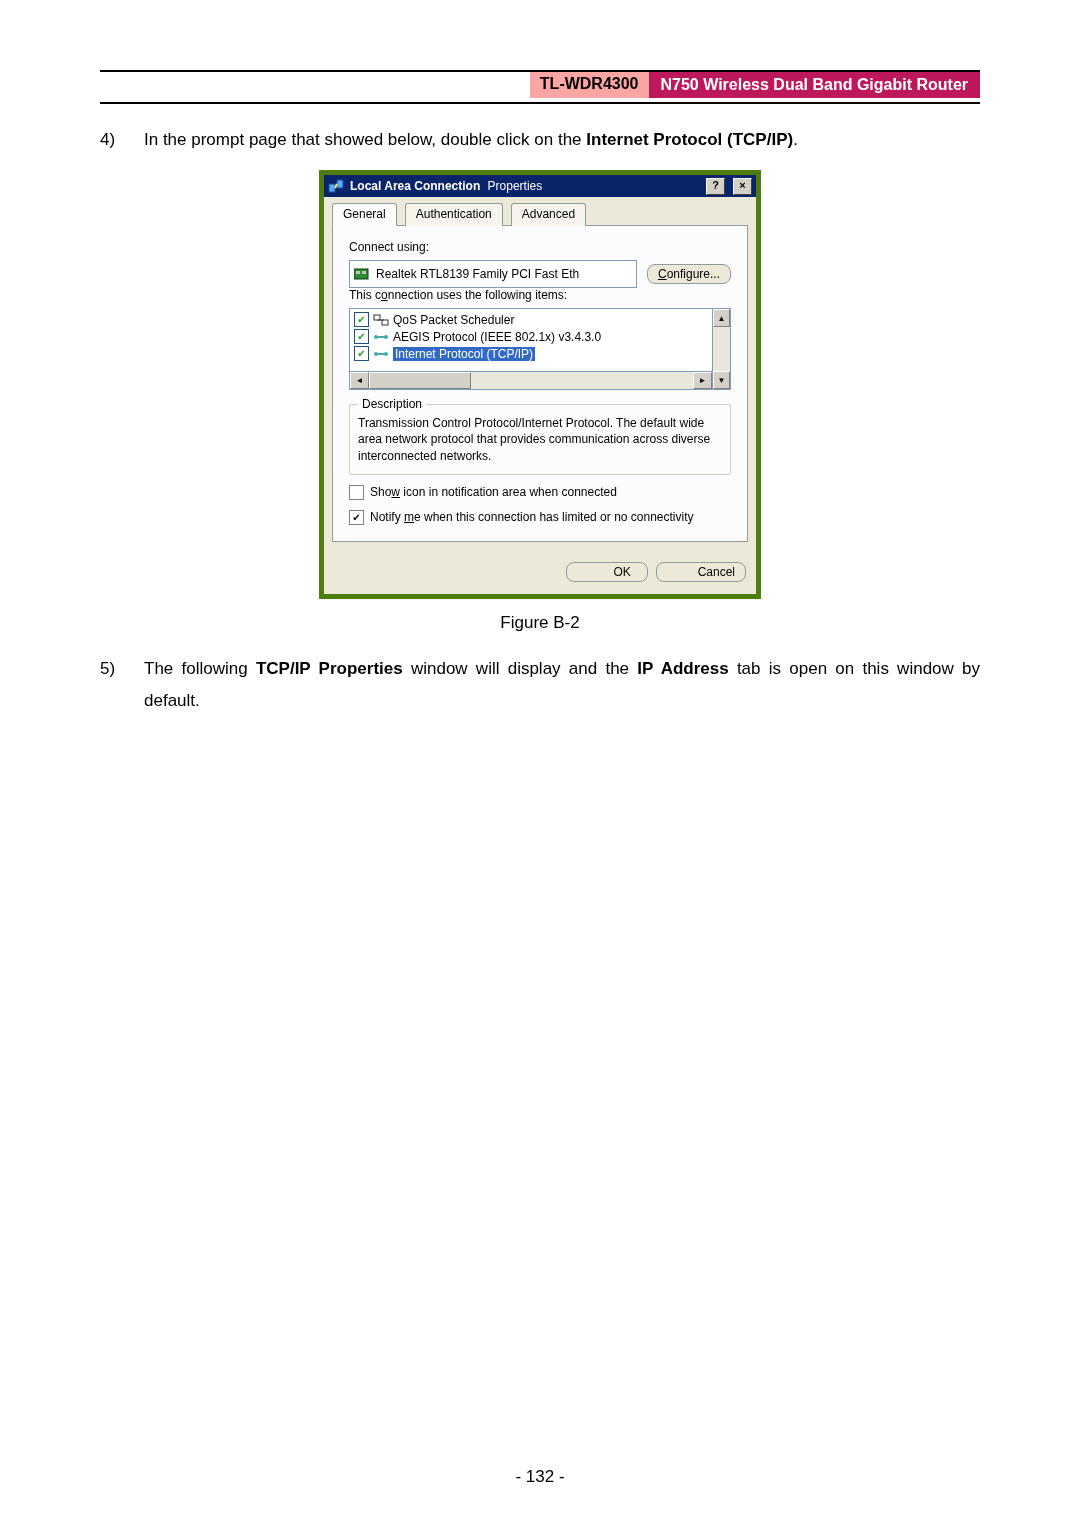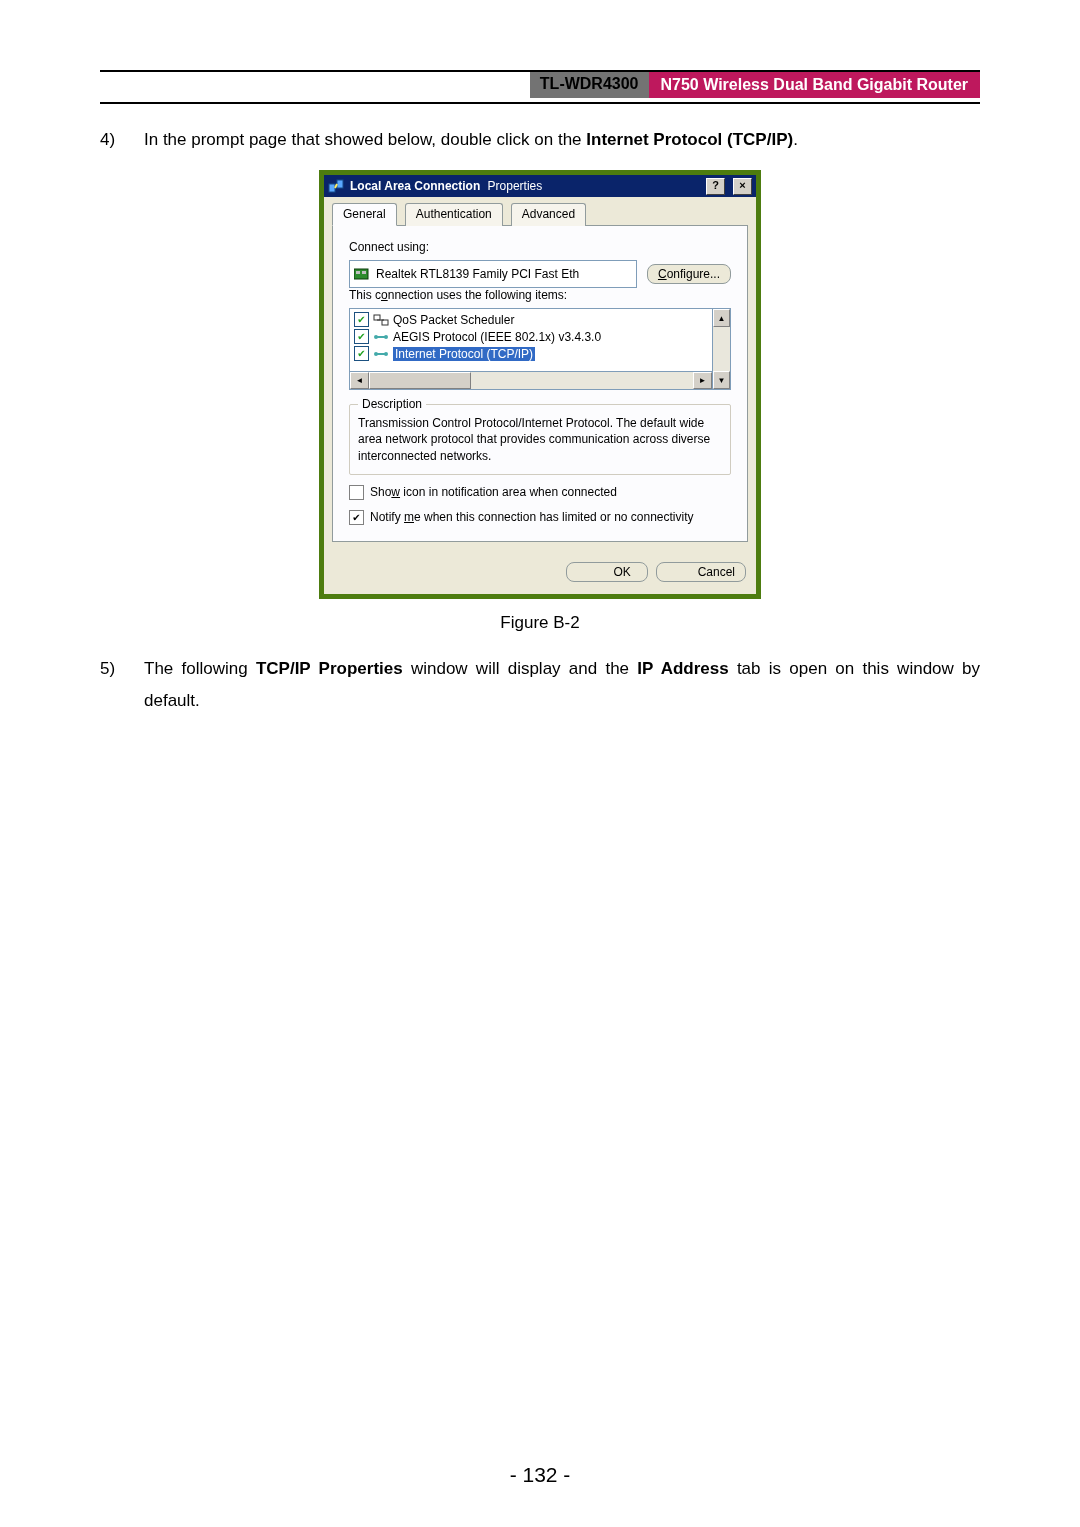--- a/index.html
+++ b/index.html
@@ -22,21 +22,21 @@
     margin-bottom: 0;
   }
   .hdr-bar {
     display: flex;
     justify-content: flex-end;
     align-items: stretch;
     height: 26px;
     margin-bottom: 4px;
   }
   .hdr-model {
-    background: #737373;
+    background: #fca5a5;
     color: #000;
     font-weight: bold;
     font-size: 16px;
     padding: 3px 10px;
     border: none;
   }
   .hdr-title {
     background: #be185d;
     color: #fff;
     font-weight: bold;
@@ -236,21 +236,21 @@
     text-align:center;
     font-size:17px;
     margin: 14px 0 16px 0;
   }
 
   .page-num {
     position:absolute;
     left:0; right:0;
     bottom: 40px;
     text-align:center;
-    font-size:21px;
+    font-size:17px;
   }
 </style>
 </head>
 <body>
 
 <div class="page">
 
   <div class="hdr-line"></div>
   <div class="hdr-bar">
     <div class="hdr-model">TL-WDR4300</div>

